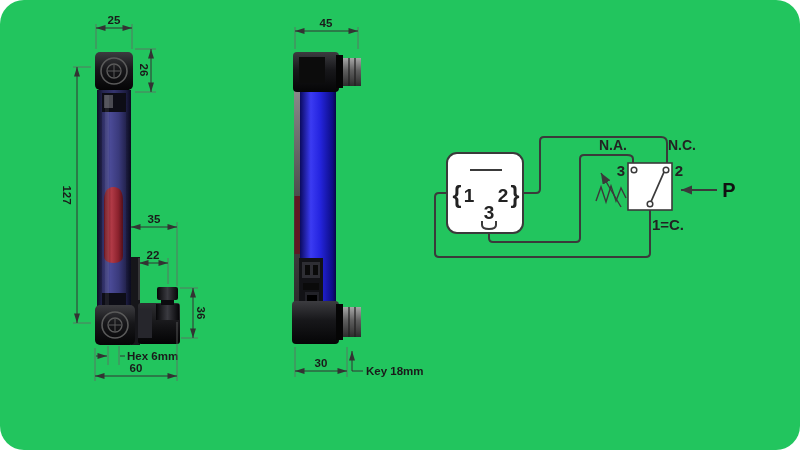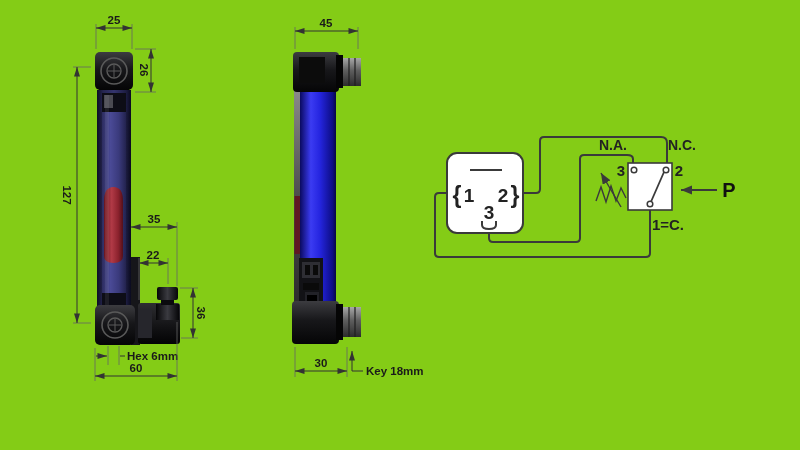--- a/index.html
+++ b/index.html
@@ -1,16 +1,16 @@
 <!DOCTYPE html>
 <html><head>
 <meta charset="utf-8">
 <style>
   html,body{margin:0;padding:0;background:#ffffff;}
-  #stage{position:relative;width:800px;height:450px;background:#84cc16;overflow:hidden;}
+  #stage{position:relative;width:800px;height:450px;background:#22c55e;overflow:hidden;border-radius:24px;}
   svg{position:absolute;left:0;top:0;}
   text{font-family:"Liberation Sans",sans-serif;fill:#1a1a1a;}
   .dim{font-size:11.5px;font-weight:600;}
   .lbl{font-size:11.5px;font-weight:600;}
   .schb{font-size:14px;font-weight:bold;fill:#222;}
   .schn{font-size:15px;font-weight:bold;fill:#222;}
   .schbig{font-size:20px;font-weight:bold;fill:#111;}
   .boxnum{font-size:19px;font-weight:bold;fill:#222;}
   .brace{font-size:23px;font-weight:bold;fill:#222;}
   .thin{stroke:#666;stroke-width:0.8;}

